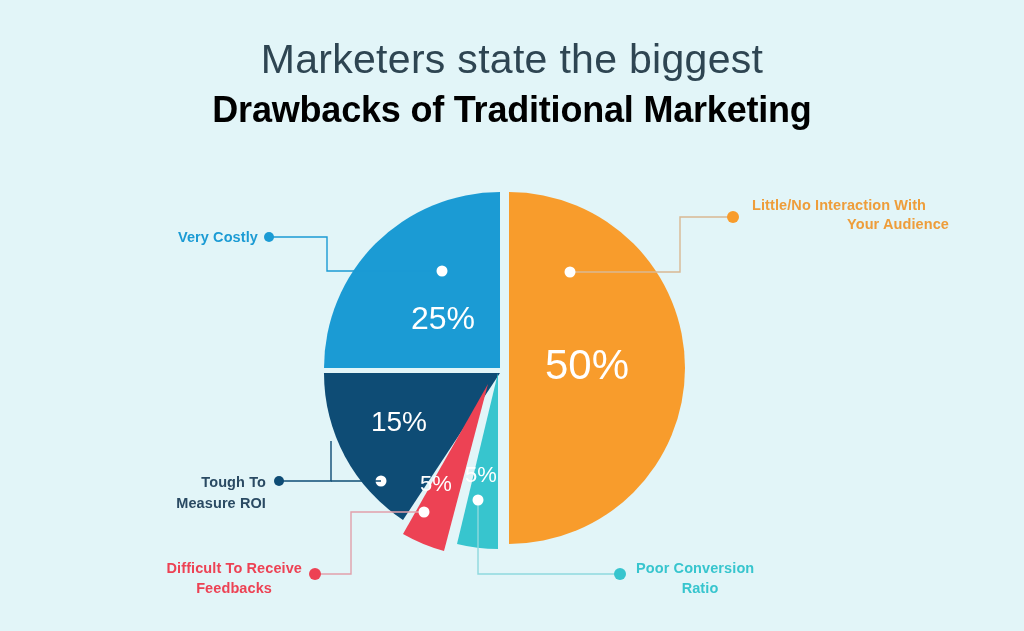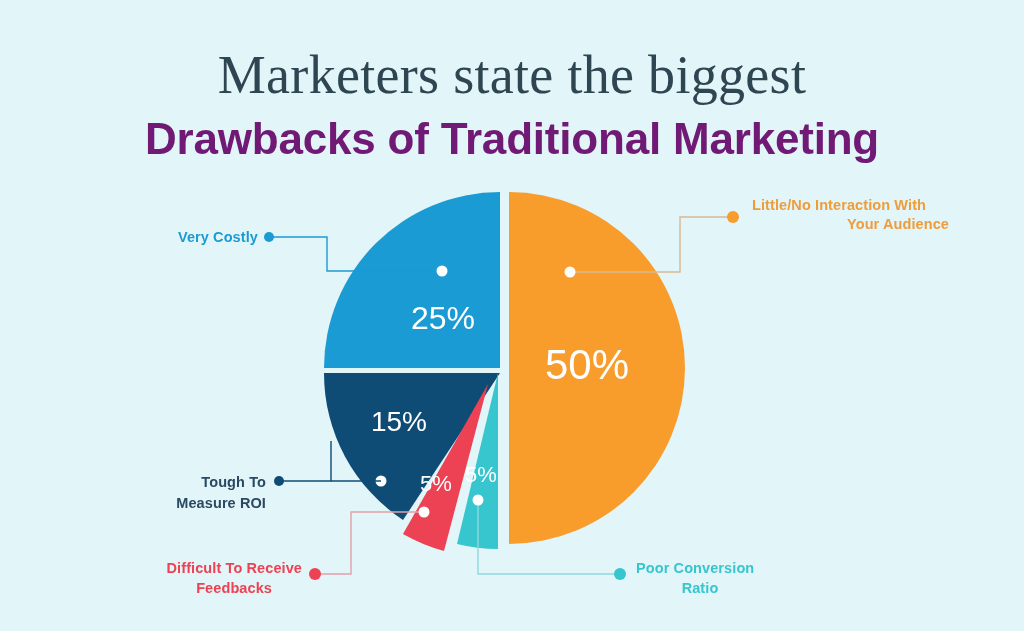--- a/index.html
+++ b/index.html
@@ -17,34 +17,33 @@
     width:1024px; height:631px;
   }
   
   .title-block {
     position:absolute;
     top:36px; left:0; width:1024px;
     text-align:center;
     z-index:5;
   }
   .title-line1 {
-    font-family:Liberation Serif, serif;
-    font-size:54px;
+    font-family:Liberation Sans, sans-serif;
+    font-size:41px;
     font-weight:400;
     letter-spacing:0.3px;
     color:#2e4552;
     line-height:1.15;
-    margin-top:8px;
   }
   .title-line2 {
     font-family:"Liberation Sans", sans-serif;
-    font-size:44px;
+    font-size:36px;
     font-weight:bold;
     letter-spacing:-0.2px;
-    color:#701a75;
+    color:#000000;
     line-height:1.3;
     margin-top:4px;
   }
   
   .chart-svg { position:absolute; top:0; left:0; }
   .slice-label {
     font-family:"Liberation Sans", sans-serif;
     fill:#ffffff;
     font-weight:400;
     text-anchor:middle;

